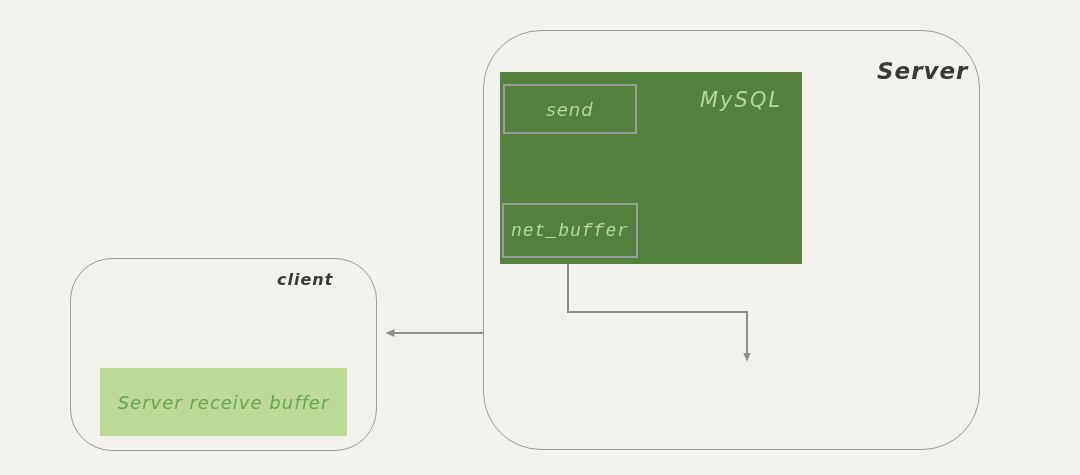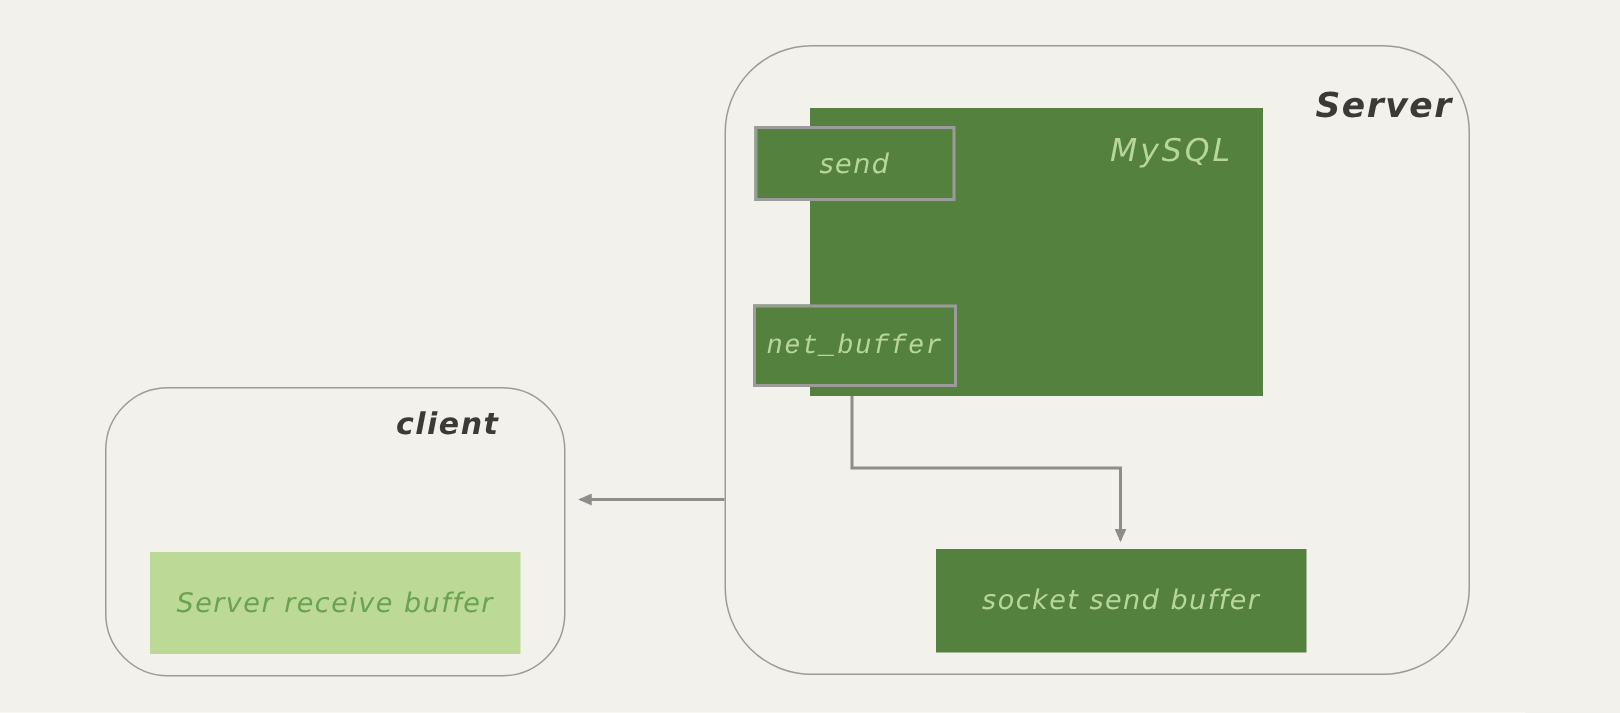--- a/index.html
+++ b/index.html
@@ -51,28 +51,27 @@
 
   .hand-label {
     position: absolute;
     color: var(--label-color, #3c3a37);
     font-style: italic;
     font-weight: bold;
     letter-spacing: 1px;
     white-space: nowrap;
   }
   .server-label { left: 877px; top: 58px; font-size: 23px; }
-  .client-label { left: 264px; top: 270px; font-size: 20px; }
+  .client-label { left: 277px; top: 270px; font-size: 16px; }
 
   
   .green-fill {
     position: absolute;
     background: var(--dark-green, #54813e);
     box-sizing: border-box;
-    margin-left: 40px;
   }
   .mysql-box {
     left: 500px; top: 72px;
     width: 302px; height: 192px;
   }
   .mysql-label {
     position: absolute;
     left: 200px; top: 16px;
     color: var(--text-on-dark, #b7d69b);
     font-size: 21px;
@@ -148,23 +147,20 @@
   </div>
 
   <div class="inner-node data-box">
     <span>send</span>
   </div>
 
   <div class="inner-node net-buffer-box">
     <span>net_buffer</span>
   </div>
 
-  <div class="buffer-block send-buffer-box">
-    <span>socket send buffer</span>
-  </div>
 
   <div class="container-box client-box"></div>
   <div class="hand-label client-label">client</div>
 
   <div class="buffer-block receive-buffer-box">
     <span>Server receive buffer</span>
   </div>
 
 </div>
 

